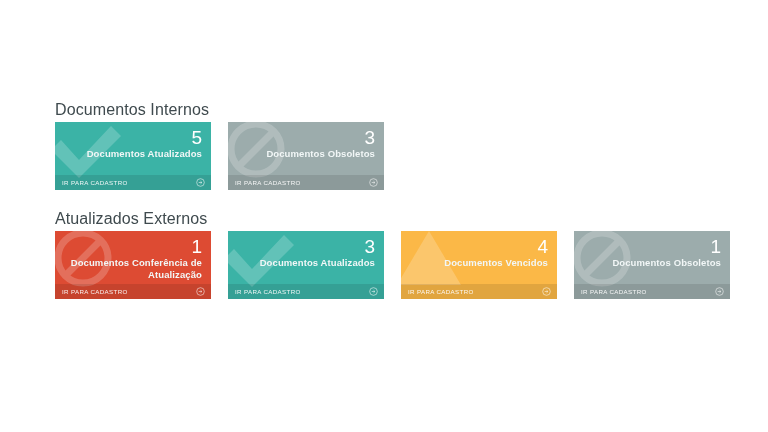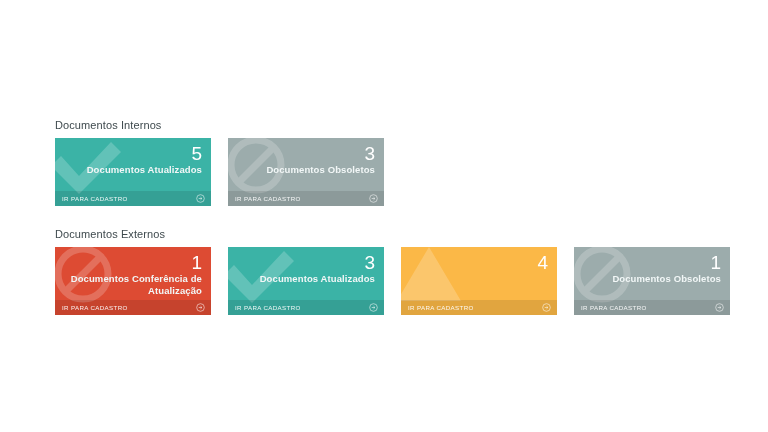--- a/index.html
+++ b/index.html
@@ -24,25 +24,25 @@
   }
 
   .section {
     position: absolute;
     left: 55px;
   }
   .section-internos { top: 101px; }
   .section-externos { top: 210px; }
 
   .section-title {
-    font-size: 11px;
+    font-size: 16px;
     color: #3f4a4e;
     letter-spacing: 0.1px;
     line-height: 17px;
-    margin: 16px 0 4px 0;
+    margin: 0 0 4px 0;
     white-space: nowrap;
   }
 
   .card-row {
     display: flex;
     flex-direction: row;
     gap: 17px;
   }
 
   .card {
@@ -172,21 +172,21 @@
                 <line x1="6" y1="10" x2="13" y2="10" stroke="#ffffff" stroke-width="1.4"></line>
                 <polyline points="10,7 13.2,10 10,13" fill="none" stroke="#ffffff" stroke-width="1.4"></polyline>
               </svg>
             </span>
           </div>
         </div>
       </div>
   </div>
 
   <div class="section section-externos">
-    <div class="section-title">Documentos Externos</div>
+    <div class="section-title">Atualizados Externos</div>
     <div class="card-row" id="row-1">
         <div class="card" style="background: rgb(221, 75, 51);">
           <div class="card-bg-icon">
             <svg viewBox="0 0 74 58" xmlns="http://www.w3.org/2000/svg">
               <g fill="none" stroke="#ffffff" stroke-width="7">
                 <circle cx="34" cy="29" r="25"></circle>
                 <line x1="16" y1="47" x2="52" y2="11"></line>
               </g>
             </svg>
           </div>
@@ -227,20 +227,21 @@
           </div>
         </div>
         <div class="card" style="background: rgb(251, 184, 71);">
           <div class="card-bg-icon">
             <svg viewBox="0 0 74 58" xmlns="http://www.w3.org/2000/svg">
               <path d="M34 2 L66 56 L2 56 Z" fill="#ffffff"></path>
             </svg>
           </div>
           <div class="card-body">
             <div class="card-value">4</div>
+            <div class="card-label">Documentos Vencidos</div>
           </div>
           <div class="card-footer" style="background: rgba(0, 0, 0, 0.1);">
             <span class="card-footer-label">IR PARA CADASTRO</span>
             <span class="card-footer-arrow">
               <svg viewBox="0 0 20 20" xmlns="http://www.w3.org/2000/svg">
                 <circle cx="10" cy="10" r="8.5" fill="none" stroke="#ffffff" stroke-width="1.4"></circle>
                 <line x1="6" y1="10" x2="13" y2="10" stroke="#ffffff" stroke-width="1.4"></line>
                 <polyline points="10,7 13.2,10 10,13" fill="none" stroke="#ffffff" stroke-width="1.4"></polyline>
               </svg>
             </span>

